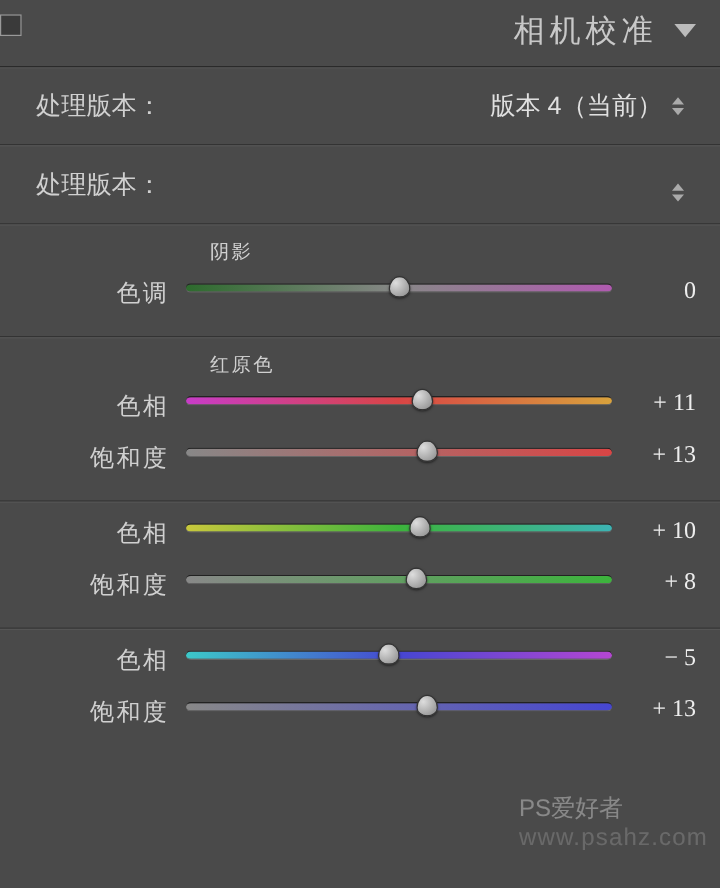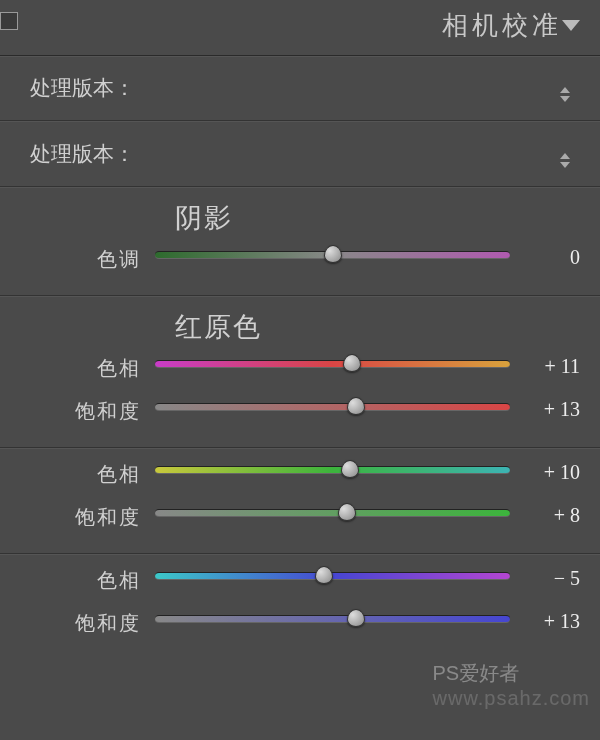--- a/index.html
+++ b/index.html
@@ -26,20 +26,21 @@
       height: 18px;
       border: 1px solid #999;
       position: absolute;
       left: 0;
       top: 12px;
       background: #3a3a3a;
     }
     .panel-title {
       font-size: 26px;
       color: #c8c8c8;
+      margin-right: 14px;
       letter-spacing: 4px;
     }
     .triangle-down {
       width: 0; height: 0;
       border-left: 9px solid transparent;
       border-right: 9px solid transparent;
       border-top: 11px solid #bbb;
       display: inline-block;
     }
     .row {
@@ -77,21 +78,21 @@
       border-top: 6px solid #aaa;
     }
     .divider { border-top: 1px solid #333; border-bottom: 1px solid #555; margin: 0 0; }
     .section {
       padding: 12px 20px 6px 20px;
     }
     .section-title {
       text-align: left;
       margin-left: 155px;
       color: #d0d0d0;
-      font-size: 27px;
+      font-size: 16px;
       margin-bottom: 10px;
       letter-spacing: 2px;
     }
     .slider-row {
       display: flex;
       align-items: flex-start;
       margin-bottom: 16px;
       font-family: Liberation Serif, serif;
     }
     .slider-label {
@@ -159,20 +160,21 @@
 
 <div class="panel-header">
   <div class="icon-box"></div>
   <span class="panel-title">相机校准</span>
   <span class="triangle-down"></span>
 </div>
 
 <div class="row">
   <span class="row-label">处理版本：</span>
   <span class="row-value">
+    <span>版本 4（当前）</span>
     <span class="updown">
         <span class="up"></span>
         <span class="down"></span>
       </span>
   </span>
 </div>
 
 <div class="divider"></div>
 
 <div class="row">

